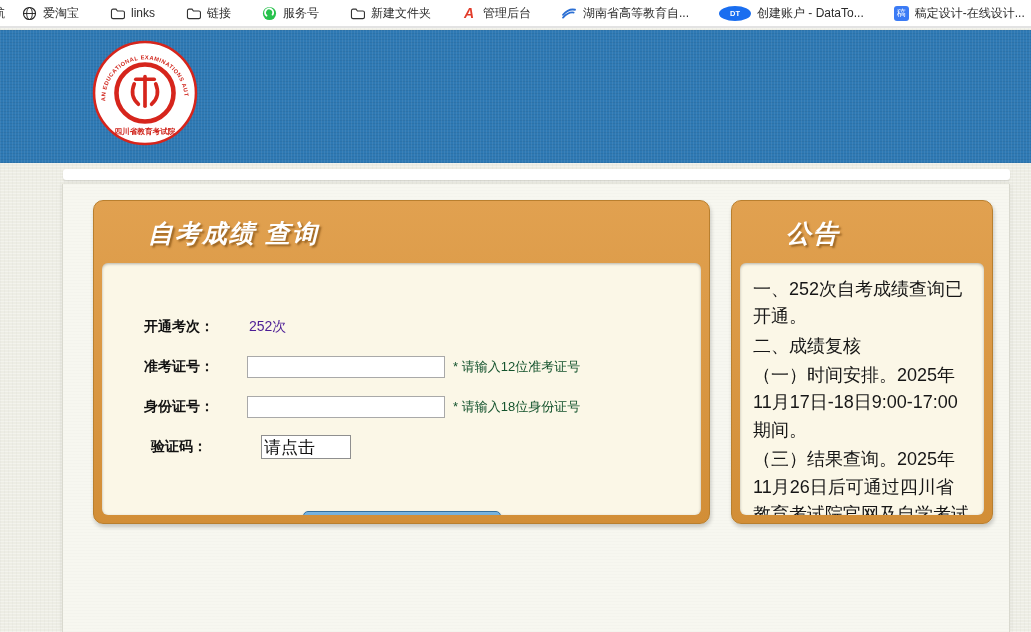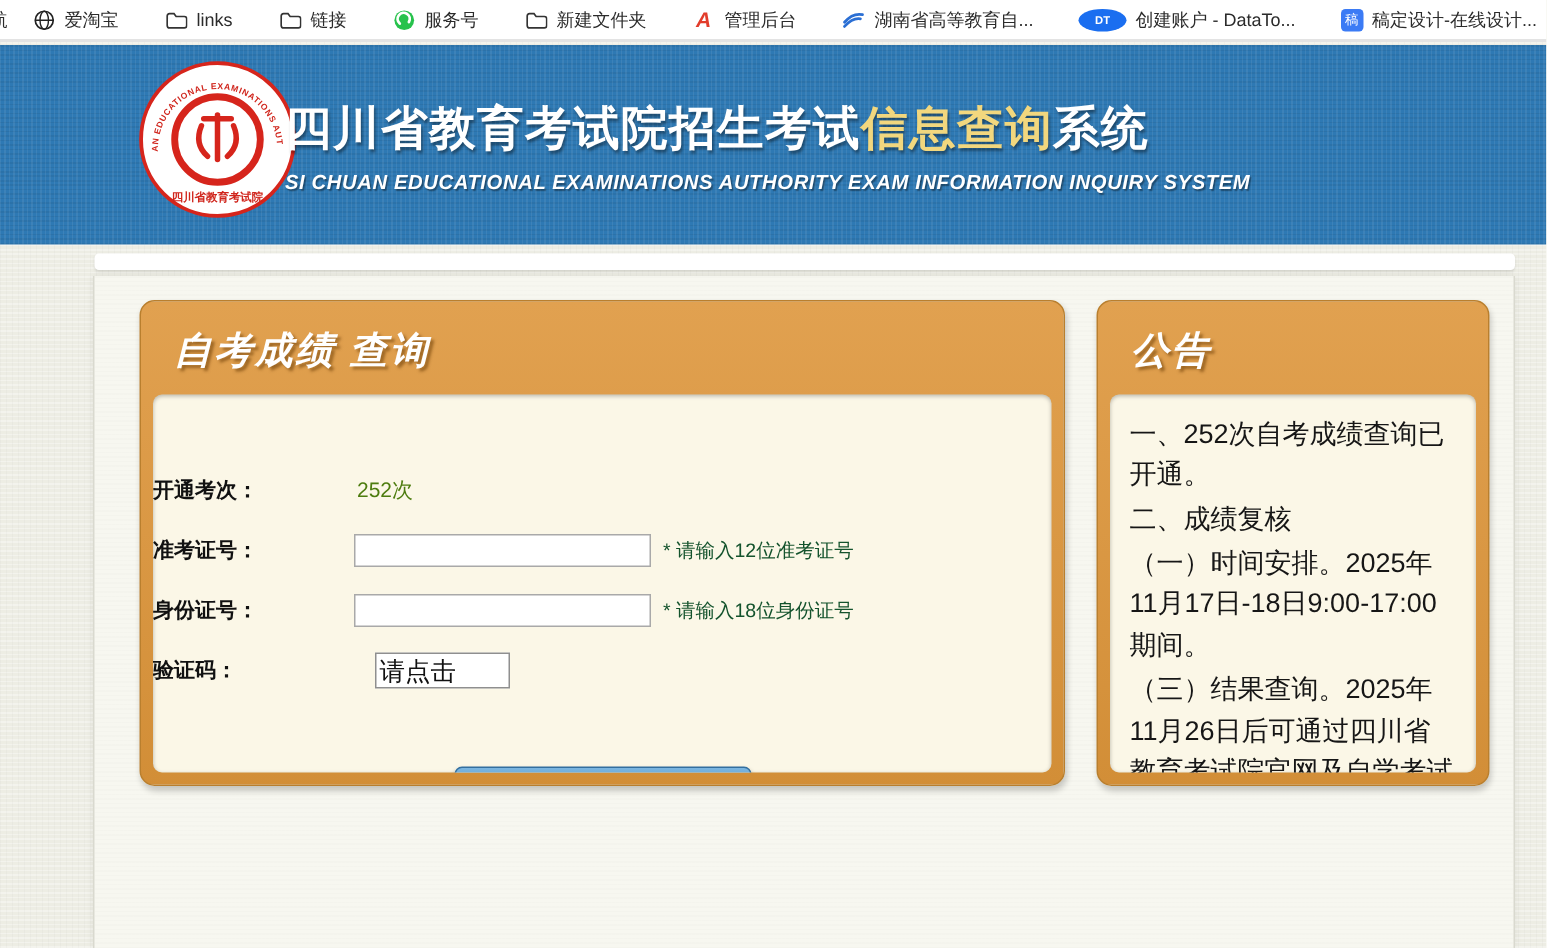--- a/index.html
+++ b/index.html
@@ -66,39 +66,40 @@
     border-left:1px solid #d9d9cf; border-right:1px solid #d9d9cf;
     box-shadow:0 0 5px rgba(0,0,0,.07);
   }
 
   
   .panel{
     position:absolute; top:16px; height:324px;
     background:linear-gradient(#e1a150,#d28e37);
     border:1px solid #b97f2e; border-radius:10px;
     box-shadow:1px 3px 4px rgba(0,0,0,.2);
+    padding-left:32px;
   }
   .panel-left{ left:30px; width:617px; }
   .panel-right{ left:668px; width:262px; }
   .panel-title{
     color:#fff; font-weight:bold; font-style:italic; font-size:25px; letter-spacing:2px;
     padding:16px 0 0 22px; text-shadow:2px 2px 2px rgba(100,55,0,.55);
   }
   .panel-body{
     position:absolute; left:8px; right:8px; top:62px; bottom:8px;
     background:#fbf7e7; border-radius:6px;
     box-shadow:inset 0 1px 3px rgba(0,0,0,.28);
     overflow:hidden;
   }
 
   
   .form{ padding-top:52px; }
   .frow{ display:flex; align-items:center; margin-bottom:16px; min-height:24px; }
-  .flabel{ width:132px; text-align:left; font-weight:bold; font-size:14px; color:#111; flex:none; }
-  .fvalue{ font-size:14px; color:#4d7c0f; margin-left:4px; }
+  .flabel{ width:132px; text-align:center; font-weight:bold; font-size:14px; color:#111; flex:none;margin-left:11px; }
+  .fvalue{ font-size:14px; color:#4c1d95; margin-left:4px; }
   .finput{
     width:198px; height:22px; border:1px solid #a9a9a9; background:#fff;
     margin-left:2px; font-size:14px; padding:0 4px; outline:none;
   }
   .fhint{ margin-left:8px; font-size:13px; color:#14532d; }
   .captcha-box{
     width:90px; height:24px; border:1px solid #8f8f8f; background:#fff; margin-left:16px;
     font-size:17px; color:#111; display:flex; align-items:center; padding-left:2px; cursor:pointer;
   }
   .query-btn{
@@ -205,24 +206,20 @@
         <text x="52" y="92" text-anchor="middle" font-size="7.5" fill="#d0251c" font-weight="bold">四川省教育考试院</text>
         <circle cx="52" cy="52" r="28" fill="#ffffff" stroke="#d6251c" stroke-width="4.5"></circle>
         <g stroke="#d6251c" stroke-width="3.6" fill="none" stroke-linecap="round">
           <path d="M43 38.5 H61"></path>
           <path d="M52 36 V65"></path>
           <path d="M41.5 43 Q36.5 55 45.5 63"></path>
           <path d="M62.5 43 Q67.5 55 58.5 63"></path>
         </g>
       </svg>
     </div>
-    <div class="title-block">
-      <div class="main-title"><span>四川省教育考试院招生考试</span><span class="gold">信息查询</span><span>系统</span></div>
-      <div class="sub-title">SI CHUAN EDUCATIONAL EXAMINATIONS AUTHORITY EXAM INFORMATION INQUIRY SYSTEM</div>
-    </div>
   </div>
 
   <div class="top-strip"></div>
 
   <div class="main-wrap">
 
     <div class="panel panel-left">
       <div class="panel-title">自考成绩 查询</div>
       <div class="panel-body">
         <div class="form">

